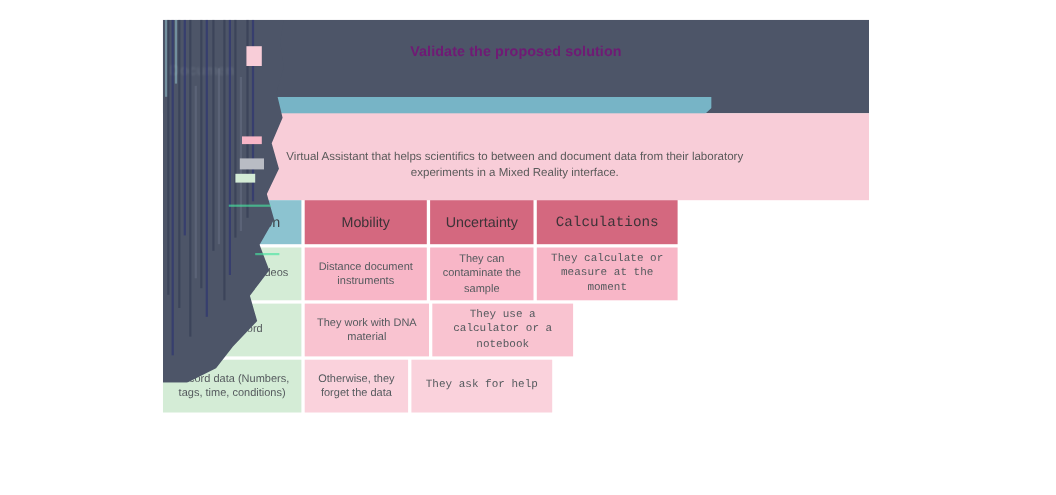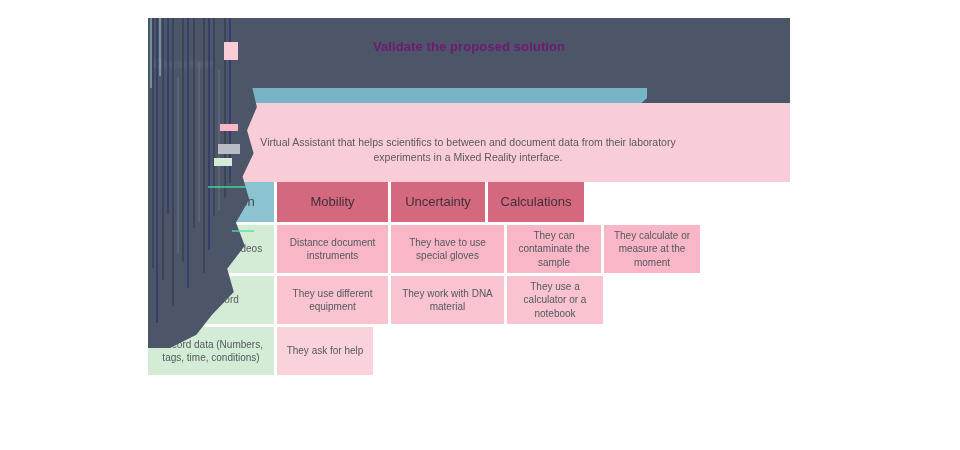--- a/index.html
+++ b/index.html
@@ -64,21 +64,21 @@
   .trow { display:flex; gap:3px; margin-bottom:3px; }
   .cell {
     display:flex; align-items:center; justify-content:center;
     text-align:center; padding:3px 6px;
     font-size:10px; color:#555a5e; line-height:1.35;
   }
   .c0 { width:126px; }
   .c1 { width:111px; }
   .c2 { width:113px; }
   .c3 { width:94px; }
-  .c4 { width:96px; }
+  .c4 { width:128px;font-family:Liberation Mono, monospace; }
 
   .head-row .cell { height:40px; font-size:13px; color:#3f444a; }
   .head-row .c0 { background:#8cc3d0; }
   .head-row .c1,.head-row .c2,.head-row .c3,.head-row .c4 { background:#d4687f; color:#3d3338; }
 
   .body-row .cell { height:48px; }
   .body-row .c0 { background:#d4ecd6; }
   .r0 .c1,.r0 .c2,.r0 .c3,.r0 .c4 { background:#f8b6c7; }
   .r1 .c1,.r1 .c2,.r1 .c3,.r1 .c4 { background:#f9c3d0; }
   .r2 .c1,.r2 .c2,.r2 .c3,.r2 .c4 { background:#fad2dc; }
@@ -131,34 +131,33 @@
     <div class="trow head-row">
       <div class="cell c0">Documentation</div>
       <div class="cell c1">Mobility</div>
       <div class="cell c3">Uncertainty</div>
       <div class="cell c4">Calculations</div>
     </div>
 
     <div class="trow body-row r0">
       <div class="cell c0">Take pictures or videos</div>
       <div class="cell c1">Distance document instruments</div>
-      <div class="cell c2">They have to use special gloves</div>
       <div class="cell c3">They can contaminate the sample</div>
       <div class="cell c4">They calculate or measure at the moment</div>
     </div>
 
     <div class="trow body-row r1">
       <div class="cell c0">Voice record</div>
-      <div class="cell c1">They use different equipment</div>
       <div class="cell c2">They work with DNA material</div>
       <div class="cell c4">They use a calculator or a notebook</div>
     </div>
 
     <div class="trow body-row r2">
       <div class="cell c0">Record data (Numbers, tags, time, conditions)</div>
+      <div class="cell c3">Otherwise, they forget the data</div>
       <div class="cell c4">They ask for help</div>
     </div>
 
   </div>
 
   <div id="glitch">
     <div class="glitch-mass"></div>
 
     <div class="ghost-text">Documen</div>
 

